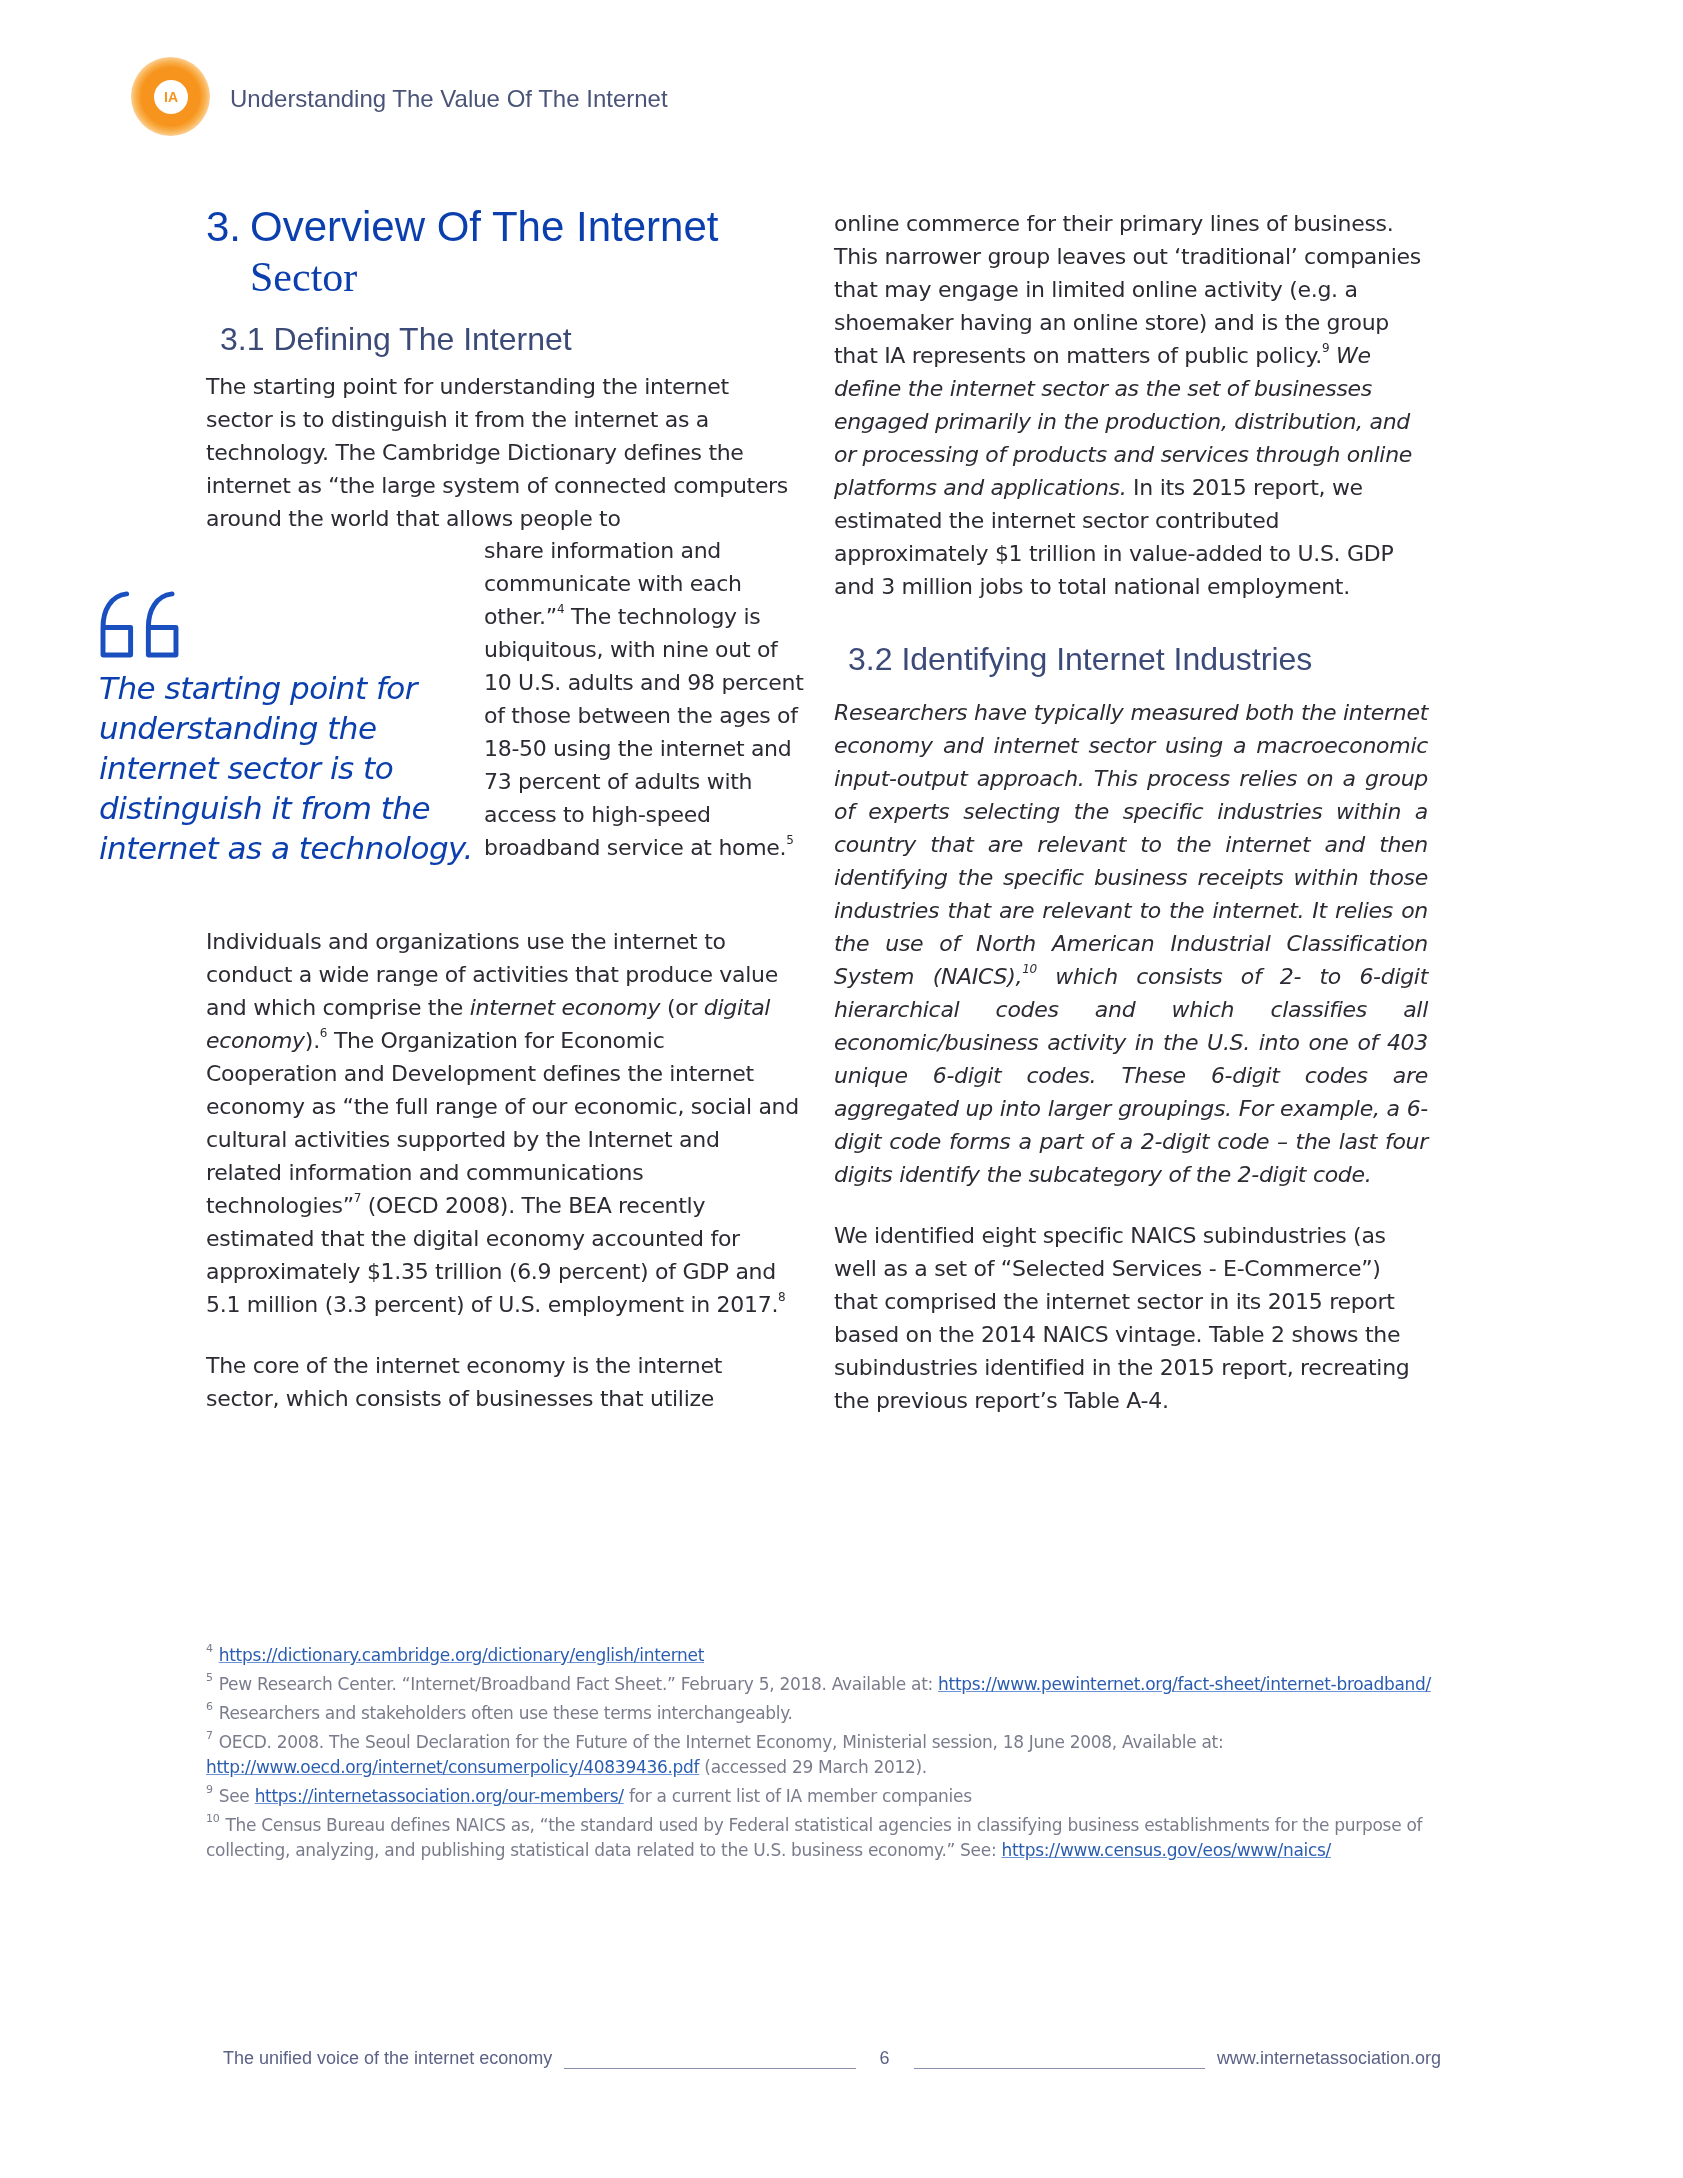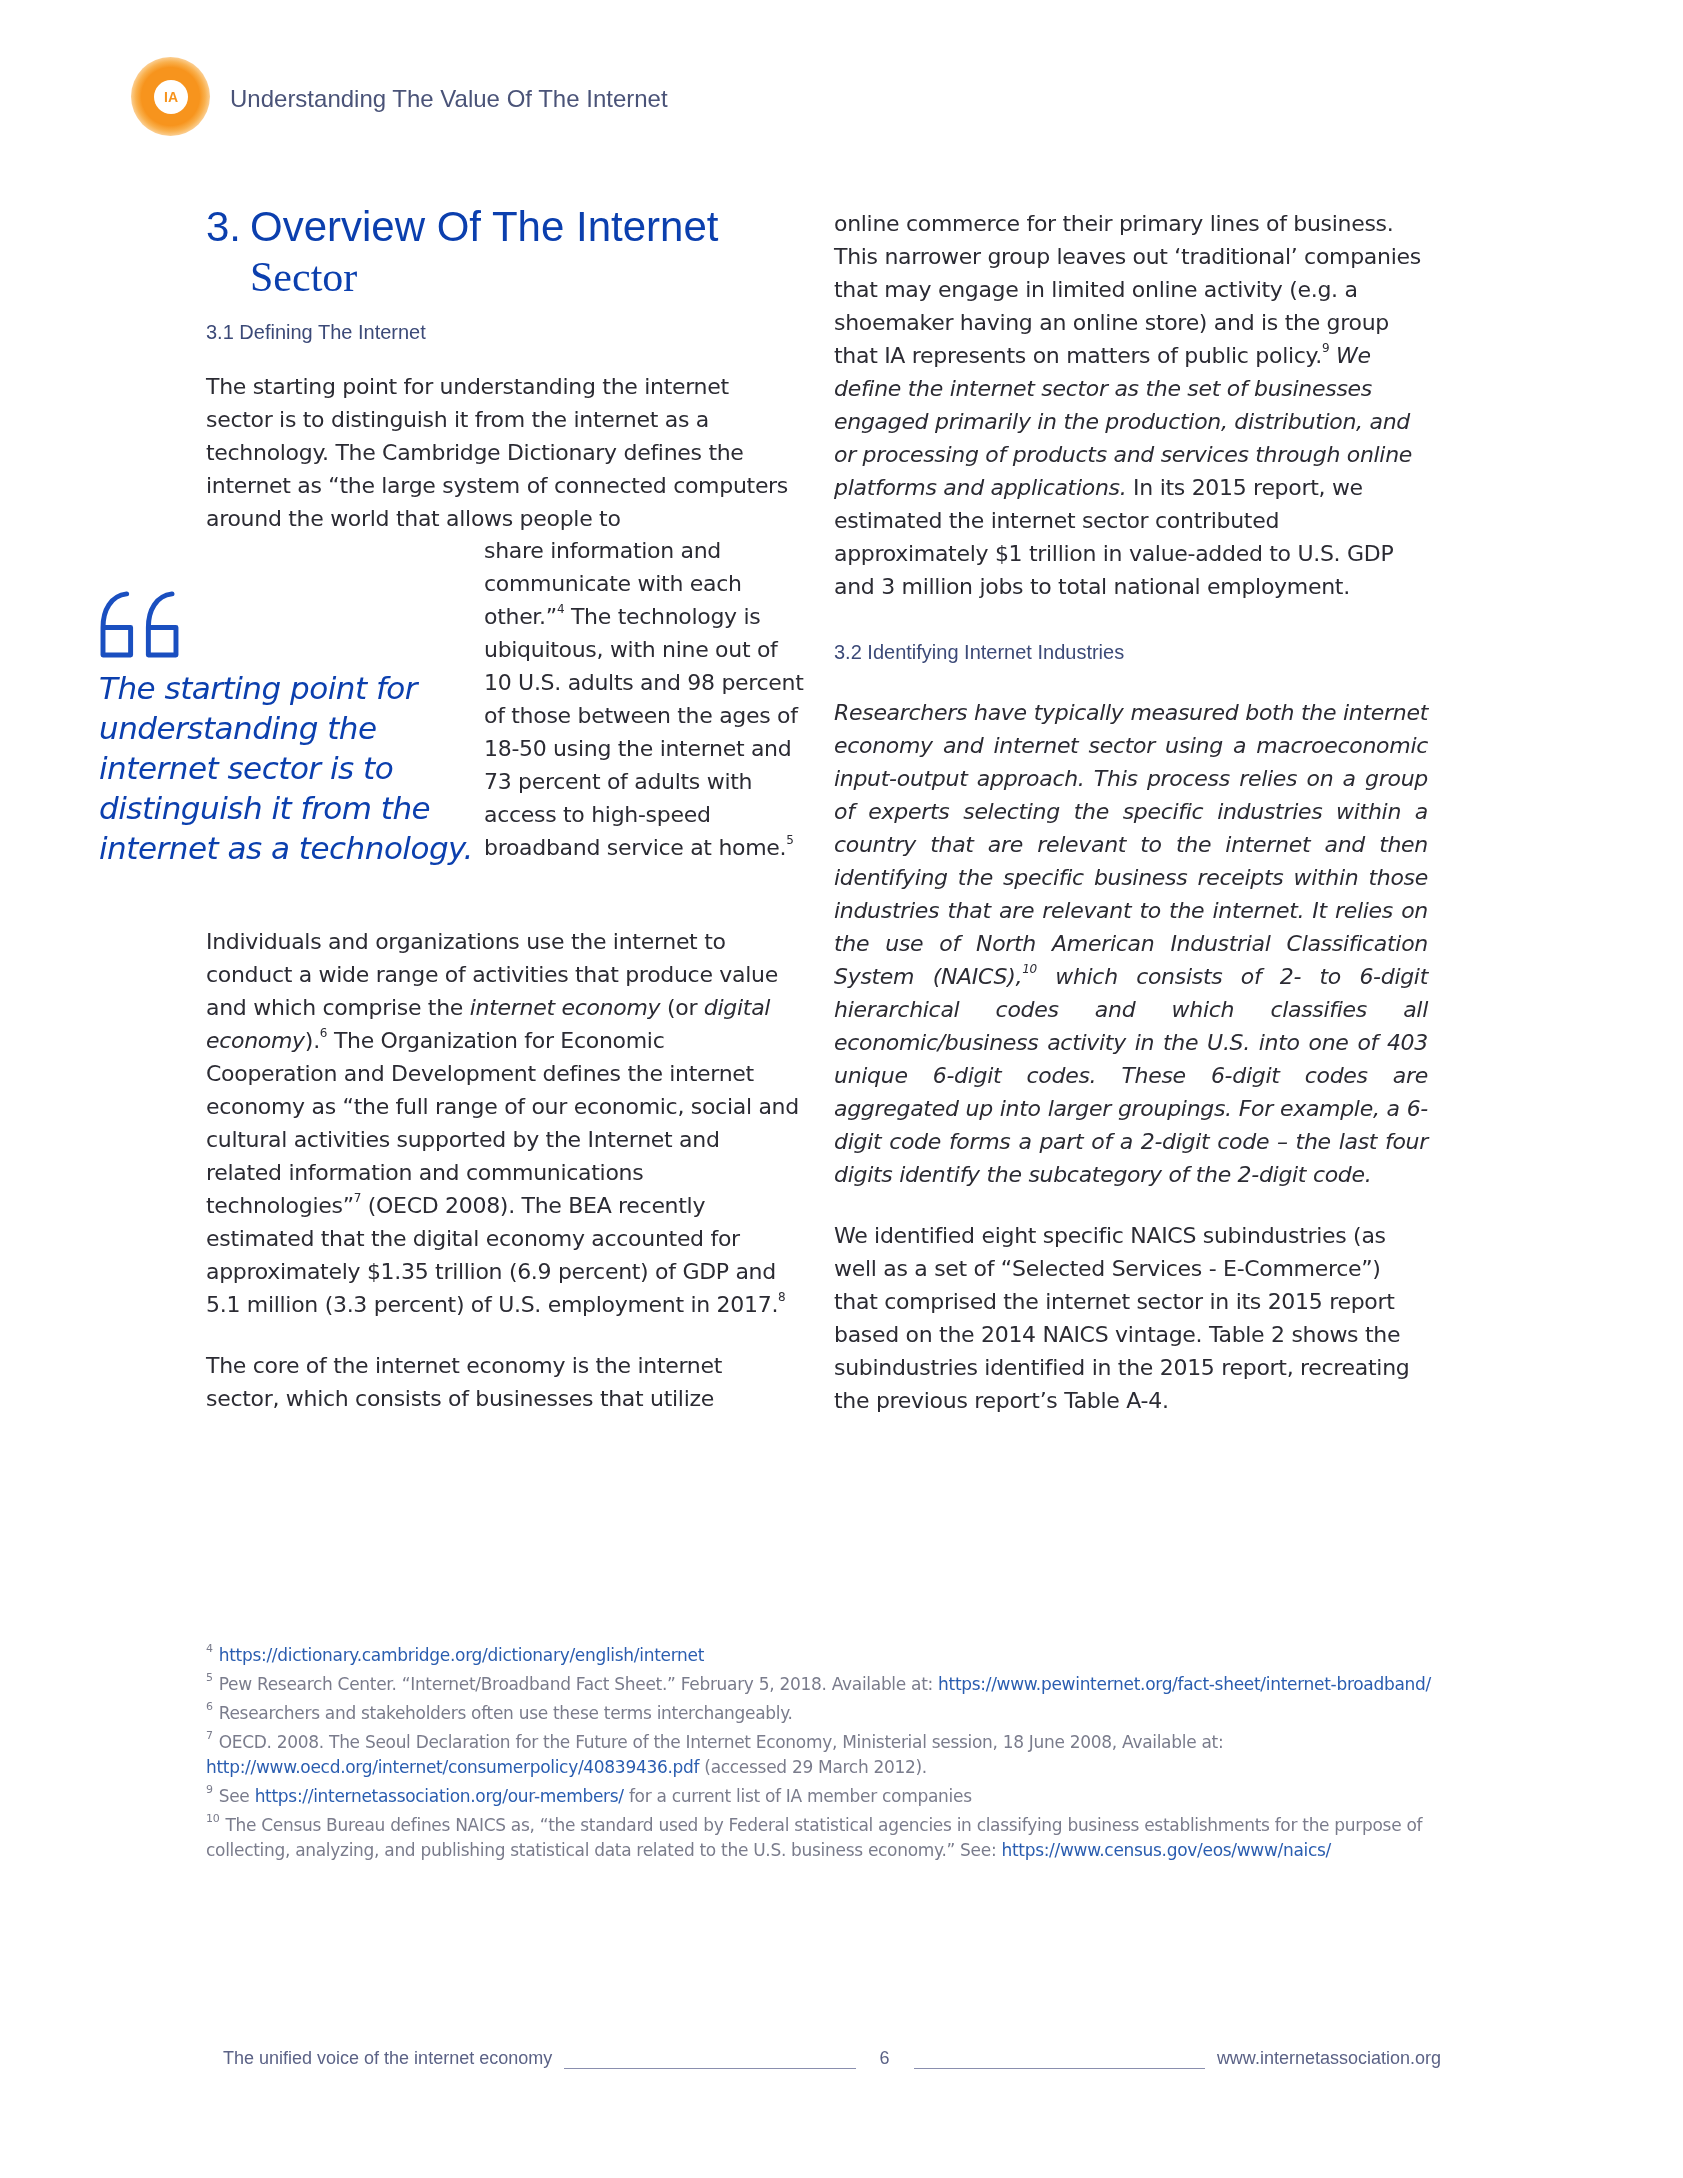--- a/index.html
+++ b/index.html
@@ -10,21 +10,21 @@
           background: radial-gradient(circle, #f7941d 0%, #f7941d 52%, #f9b04d 62%, rgba(249,176,77,0.55) 72%, rgba(255,255,255,0) 78%); }
   .logo-inner { position: absolute; left: 23px; top: 23px; width: 34px; height: 34px; border-radius: 50%;
                 background: #ffffff; color: #f7941d; font-weight: bold; font-size: 14px;
                 display: flex; align-items: center; justify-content: center; font-family: "Liberation Sans", sans-serif; }
   .running-head { left: 230px; top: 85px; font-size: 24px; color: #4a5378; font-family: "Liberation Sans", sans-serif; }
 
   .h1 { left: 206px; top: 202px; width: 594px; font-size: 42px; line-height: 50px; color: #0b3fae;
         font-family: "Liberation Sans", sans-serif; }
   .h1 .num { display: inline-block; width: 44px; }
   .h1 .l2 { padding-left: 44px; display: block; font-family: Liberation Serif, serif; }
-  .h2 { font-family: "Liberation Sans", sans-serif; color: #3c4a78; font-size: 20px; }
+  .h2 { font-family: "Liberation Sans", sans-serif; color: #3c4a78; font-size: 32px; margin-left: 14px; }
   .h2a { left: 206px; top: 321px; }
   .h2b { left: 834px; top: 641px; }
 
   .body { font-family: "DejaVu Sans", sans-serif; font-size: 22px; line-height: 33px; color: #2b2b33; letter-spacing: -0.3px; }
   .col-l { left: 206px; width: 594px; }
   .p1 { top: 370px; }
   .p1-inset { left: 484px; top: 534px; width: 327px; }
   .p2 { top: 925px; }
   .p3 { top: 1349px; }
   .col-r { left: 834px; width: 594px; }
@@ -34,21 +34,21 @@
   sup { font-size: 12px; line-height: 0; position: relative; top: -3px; vertical-align: super; }
 
   .quote-mark { left: 97px; top: 588px; width: 83px; height: 71px; }
   .pull-quote { left: 99px; top: 668px; width: 376px; font-family: "DejaVu Sans", sans-serif; font-style: italic;
                 font-size: 31px; line-height: 40px; color: #0b3fae; letter-spacing: -0.5px; }
 
   .footnotes { left: 206px; top: 1643px; width: 1228px; font-size: 17px; line-height: 25px; color: #7a7c8c;
                font-family: "DejaVu Sans", sans-serif; letter-spacing: -0.3px; }
   .fn { margin-bottom: 4px; }
   .fn sup { font-size: 11px; margin-right: 6px; top: -2px; }
-  .link { color: #2a5db0; text-decoration-color: #6b93d6; }
+  .link { color: #2a5db0; text-decoration: underline; text-decoration-color: #6b93d6; }
 
   .footer { top: 2043px; left: 223px; width: 1218px; height: 26px; display: flex; align-items: flex-end;
             font-family: "Liberation Sans", sans-serif; font-size: 18px; color: #5b6286; }
   .footer .rule { flex: 1; height: 1px; background: #8a8fae; margin: 0 12px; }
   .footer .pg { margin: 0 12px; }
 </style>
 </head>
 <body>
 
 <div class="abs logo">

